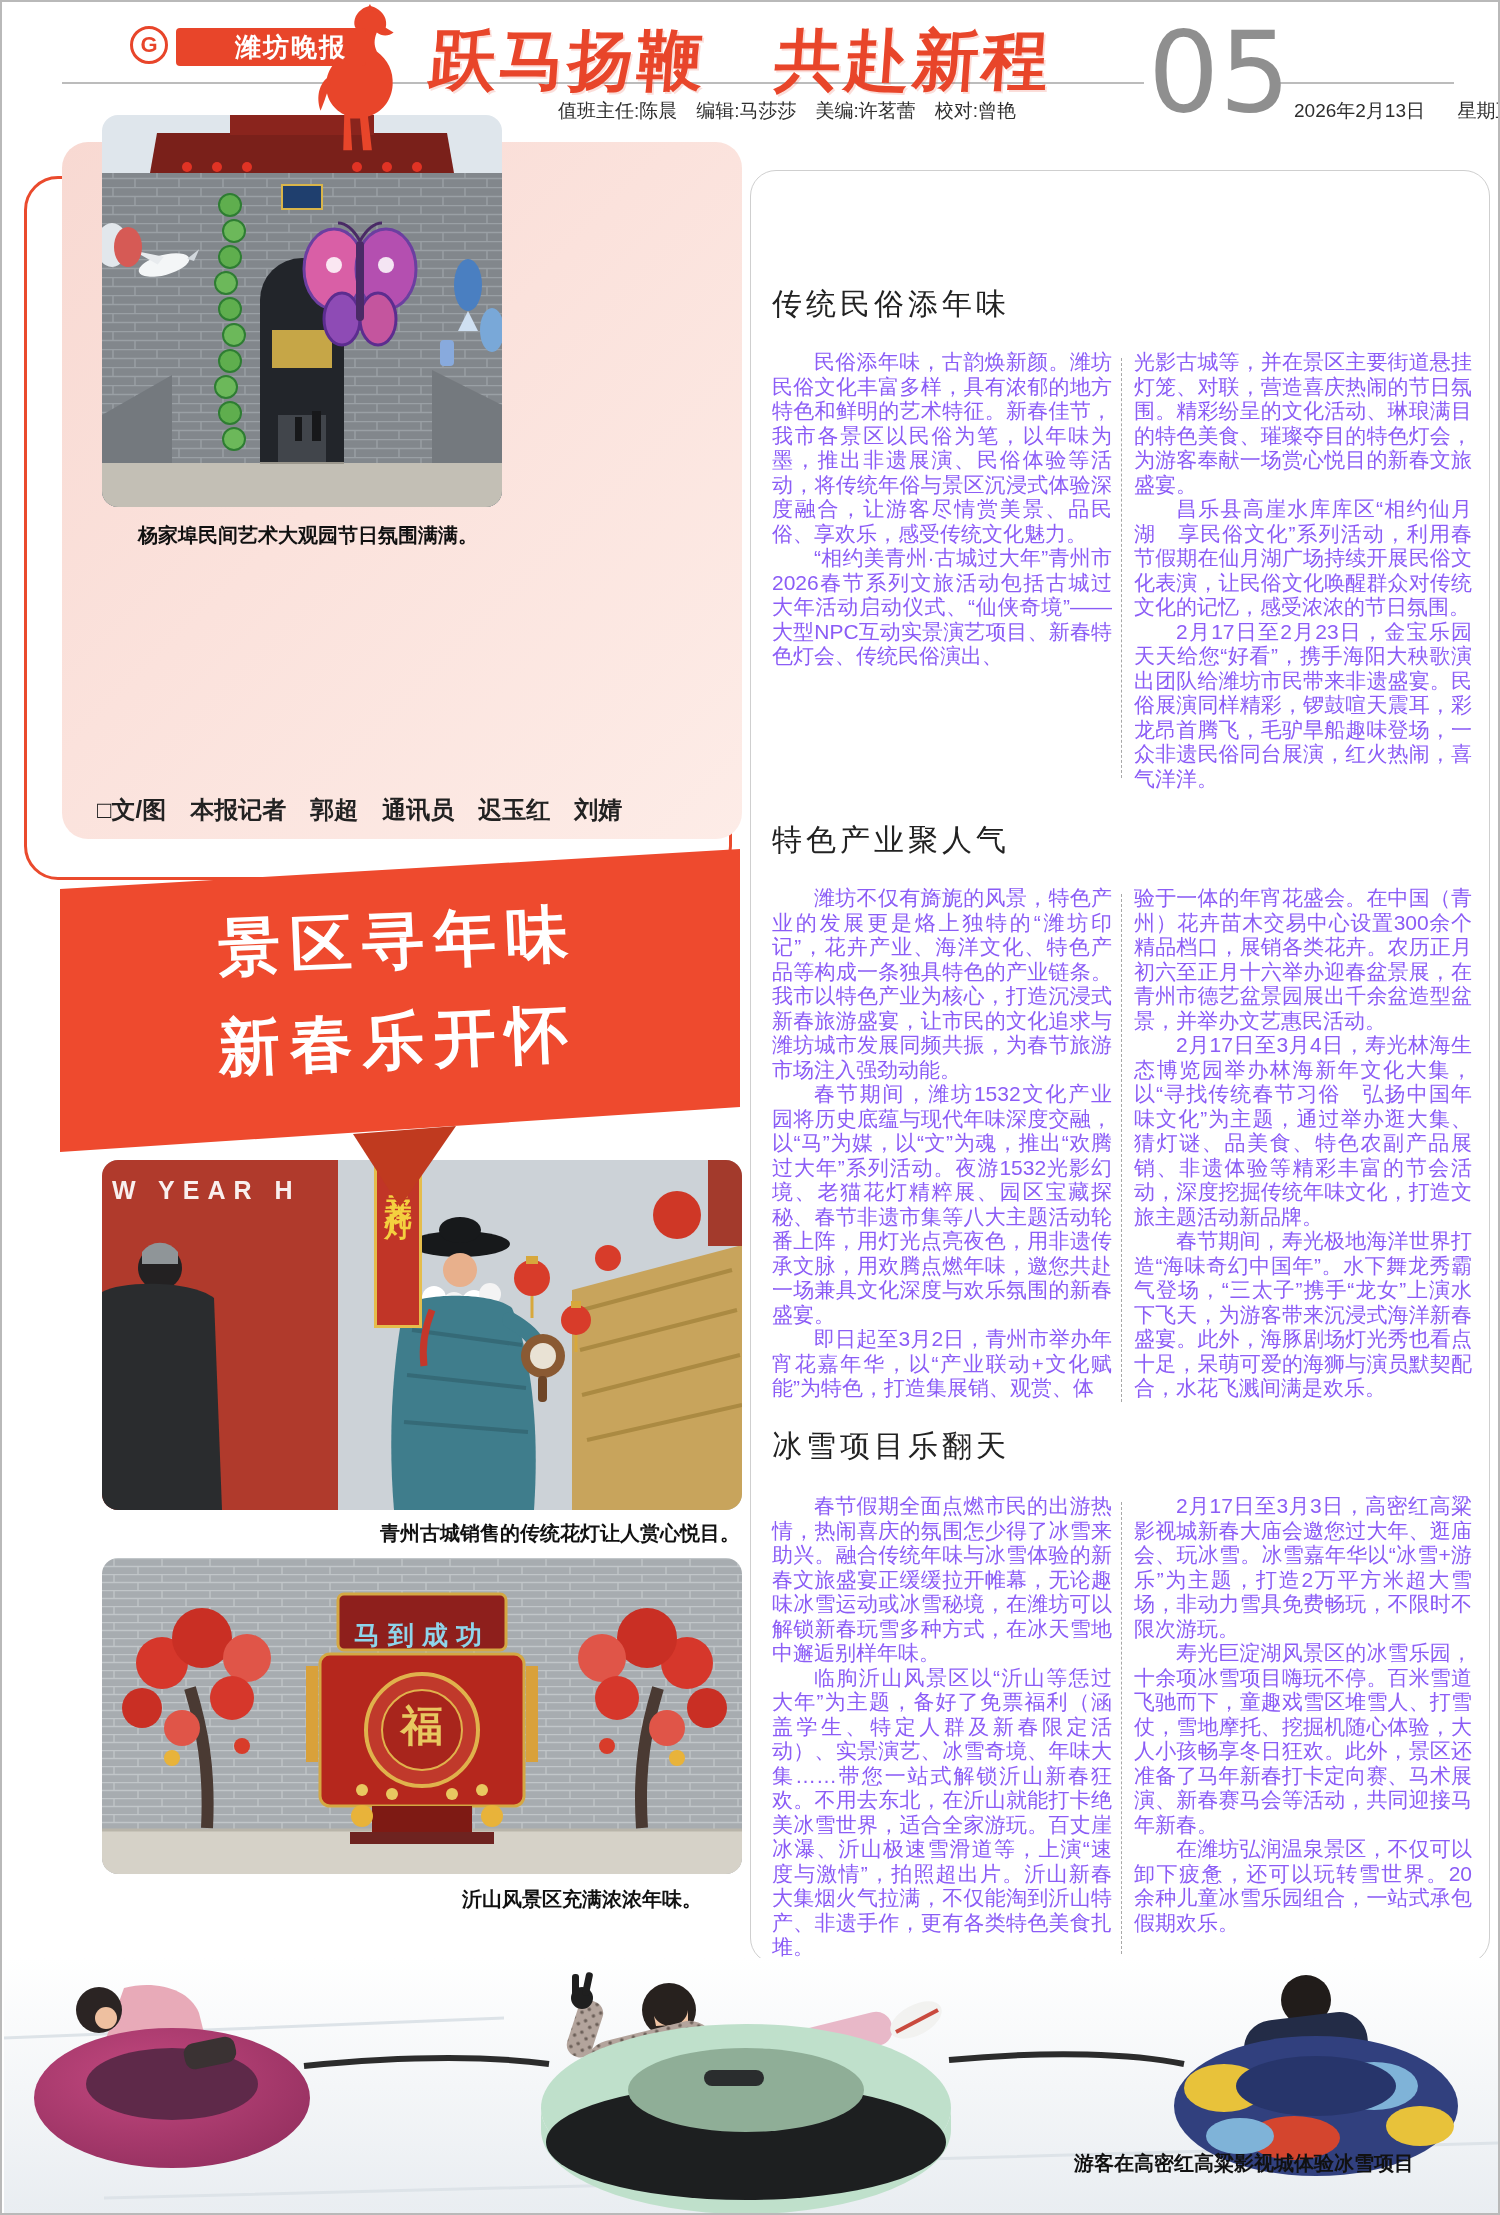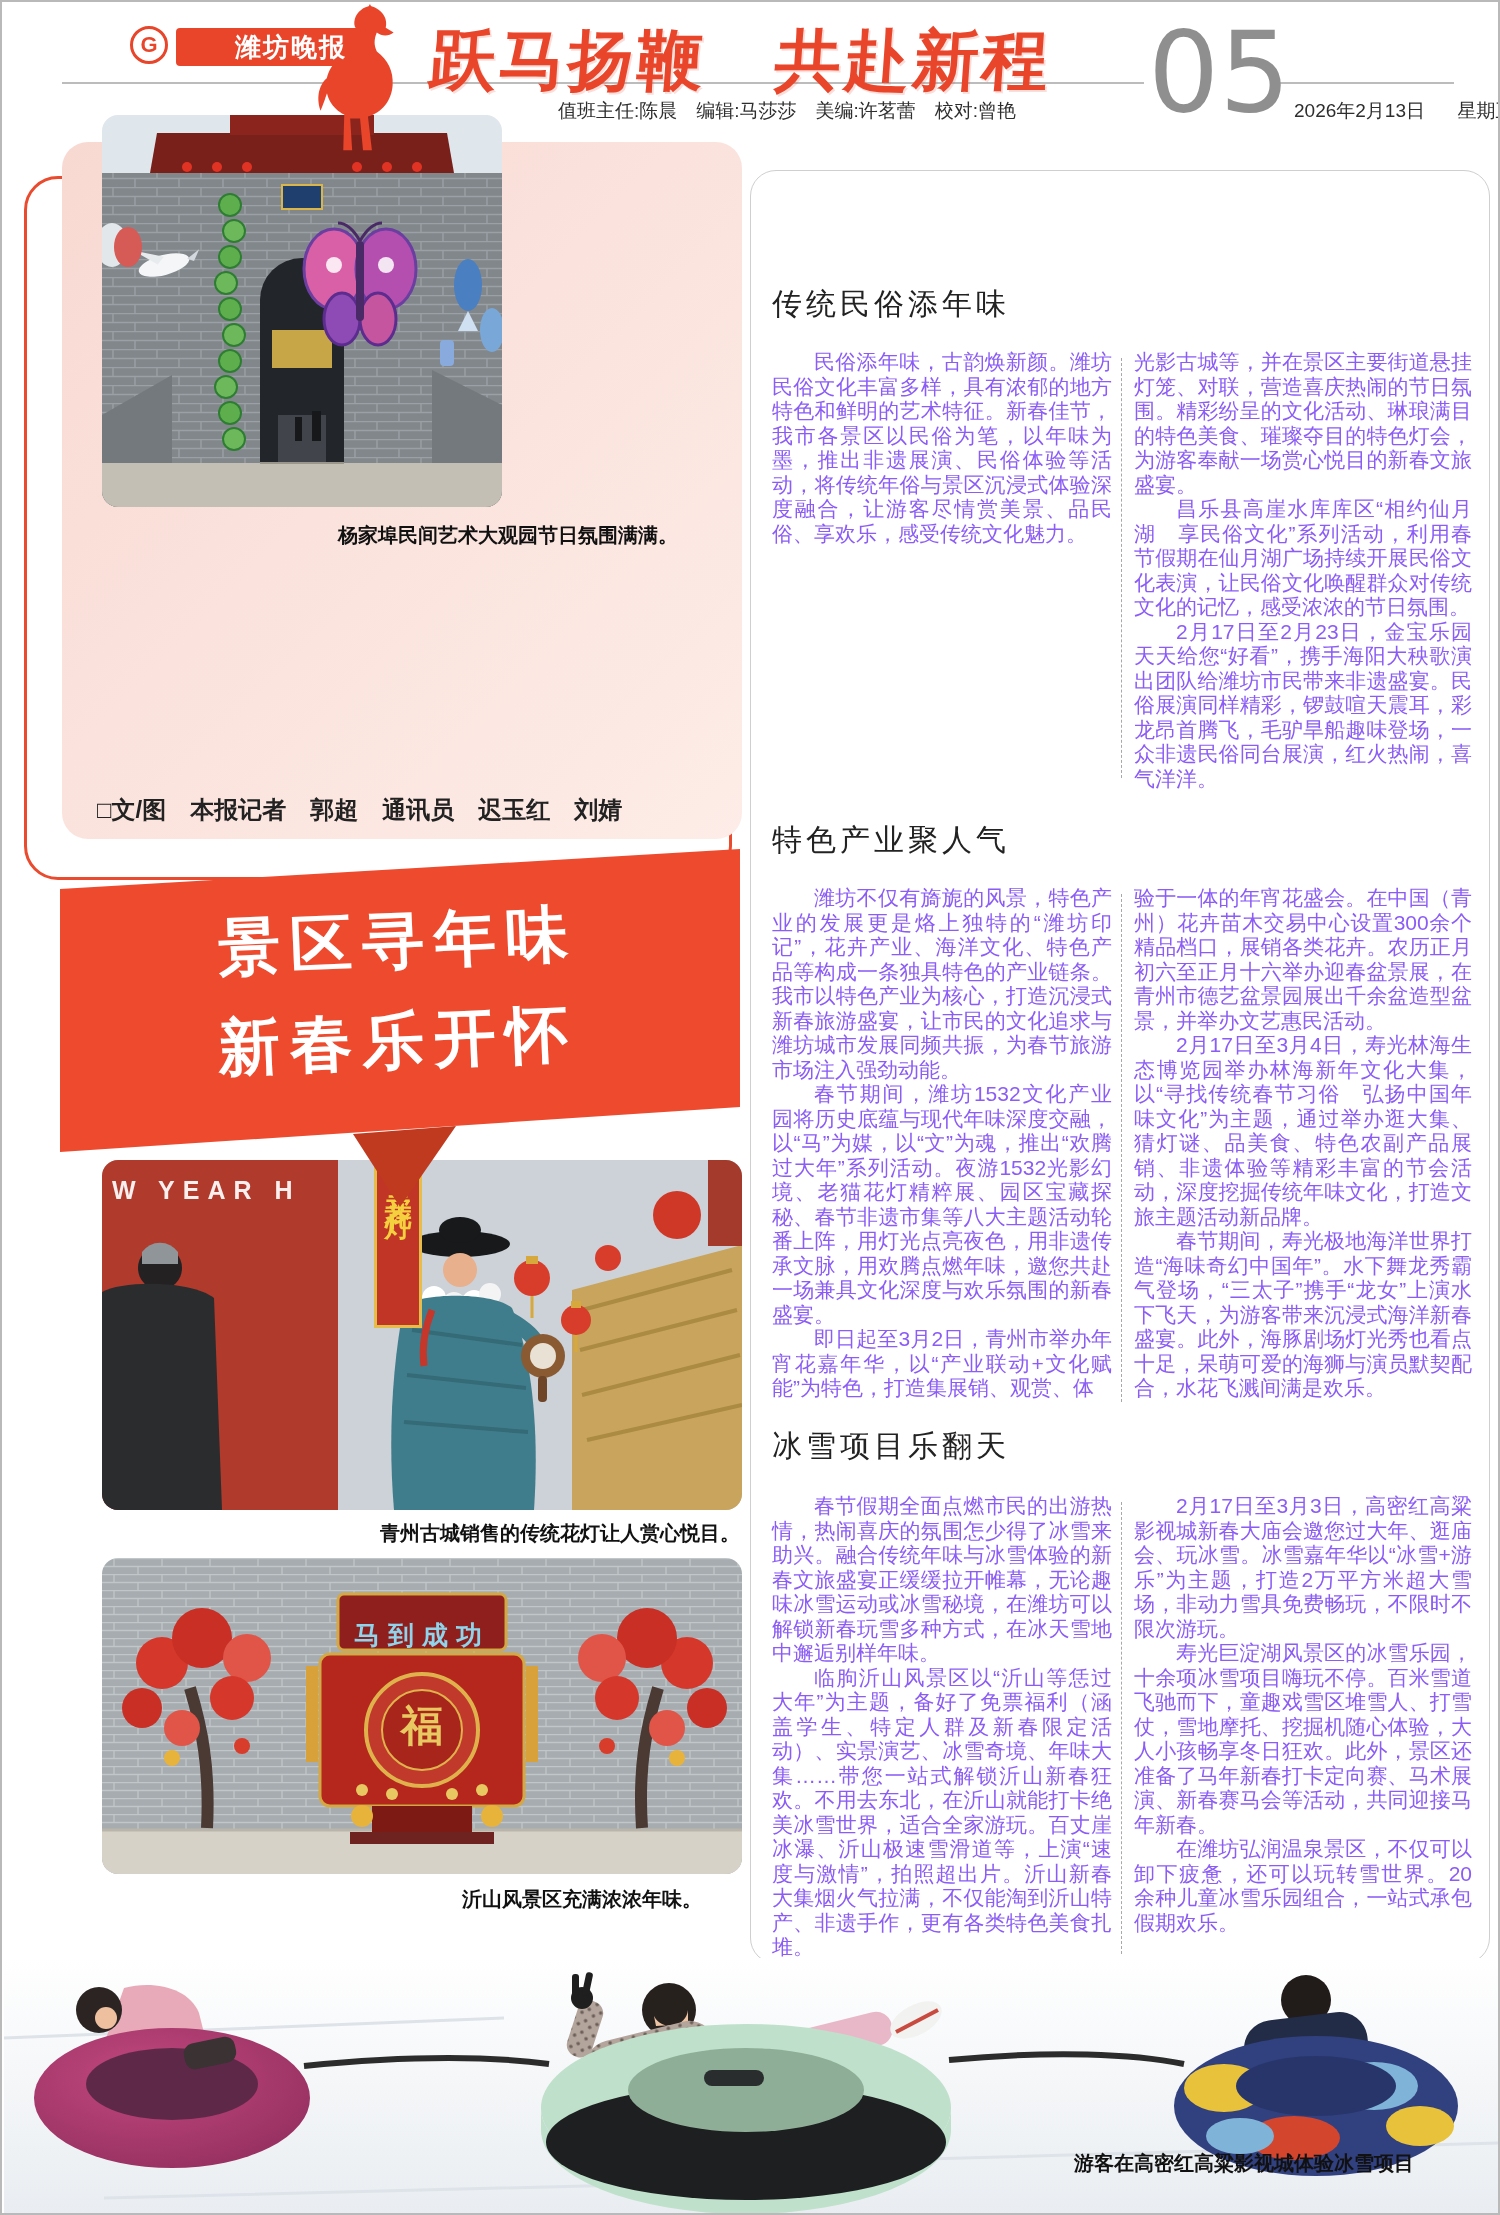--- a/index.html
+++ b/index.html
@@ -158,21 +158,21 @@
       <g>
         <ellipse cx="366" cy="170" rx="14" ry="26" fill="#4a7fc1"></ellipse>
         <path d="M366,196 L356,216 L376,216 Z" fill="#cfe0f2"></path>
         <ellipse cx="390" cy="215" rx="12" ry="22" fill="#79a8d8"></ellipse>
         <rect x="338" y="225" width="14" height="26" rx="4" fill="#8ad"></rect>
       </g>
       <rect y="348" width="400" height="44" fill="#c3bfb5"></rect>
       <path d="M158,348 H242" stroke="#9a968c" stroke-width="2"></path>
     </svg>
   </div>
-  <div class="abs caption" style="left:124px;top:520px;width:552px;text-align:right;">杨家埠民间艺术大观园节日氛围满满。</div>
+  <div class="abs caption" style="left:136px;top:520px;width:552px;">杨家埠民间艺术大观园节日氛围满满。</div>
 
   <div class="abs byline">□文/图　本报记者　郭超　通讯员　迟玉红　刘婧</div>
 
   <div class="abs banner">
     <svg width="700" height="370" viewBox="0 0 700 370">
       <polygon points="305,287 408,279 352,360" fill="#c03a1f"></polygon>
       <polygon points="12,42 692,2 692,260 12,305" fill="#ee4a2e"></polygon>
     </svg>
     <div class="banner-text" style="top:52px;">景区寻年味</div>
     <div class="banner-text" style="top:152px;">新春乐开怀</div>
@@ -284,20 +284,21 @@
       <circle cx="390" cy="258" r="11" fill="#e8b33a"></circle>
     </svg>
     <div class="abs sign-text" style="width:640px;top:60px;">马到成功</div>
     <div class="abs sign-fu" style="width:640px;top:140px;">福</div>
   </div>
   <div class="abs caption" style="left:180px;top:1884px;width:520px;text-align:right;">沂山风景区充满浓浓年味。</div>
 
   <div class="abs art-title" style="left:770px;top:282px;">传统民俗添年味</div>
   <div class="abs art-col" style="left:770px;top:348px;width:340px;">
       <p>民俗添年味，古韵焕新颜。潍坊民俗文化丰富多样，具有浓郁的地方特色和鲜明的艺术特征。新春佳节，我市各景区以民俗为笔，以年味为墨，推出非遗展演、民俗体验等活动，将传统年俗与景区沉浸式体验深度融合，让游客尽情赏美景、品民俗、享欢乐，感受传统文化魅力。</p>
+      <p>“相约美青州·古城过大年”青州市2026春节系列文旅活动包括古城过大年活动启动仪式、“仙侠奇境”——大型NPC互动实景演艺项目、新春特色灯会、传统民俗演出、</p>
     </div>
   <div class="abs art-col" style="left:1132px;top:348px;width:338px;">
       <p class="noind">光影古城等，并在景区主要街道悬挂灯笼、对联，营造喜庆热闹的节日氛围。精彩纷呈的文化活动、琳琅满目的特色美食、璀璨夺目的特色灯会，为游客奉献一场赏心悦目的新春文旅盛宴。</p>
       <p>昌乐县高崖水库库区“相约仙月湖　享民俗文化”系列活动，利用春节假期在仙月湖广场持续开展民俗文化表演，让民俗文化唤醒群众对传统文化的记忆，感受浓浓的节日氛围。</p>
       <p>2月17日至2月23日，金宝乐园天天给您“好看”，携手海阳大秧歌演出团队给潍坊市民带来非遗盛宴。民俗展演同样精彩，锣鼓喧天震耳，彩龙昂首腾飞，毛驴旱船趣味登场，一众非遗民俗同台展演，红火热闹，喜气洋洋。</p>
     </div>
   <div class="abs col-divider" style="left:1119px;top:356px;height:420px;"></div>
 
   <div class="abs art-title" style="left:770px;top:818px;">特色产业聚人气</div>
   <div class="abs art-col" style="left:770px;top:884px;width:340px;">

